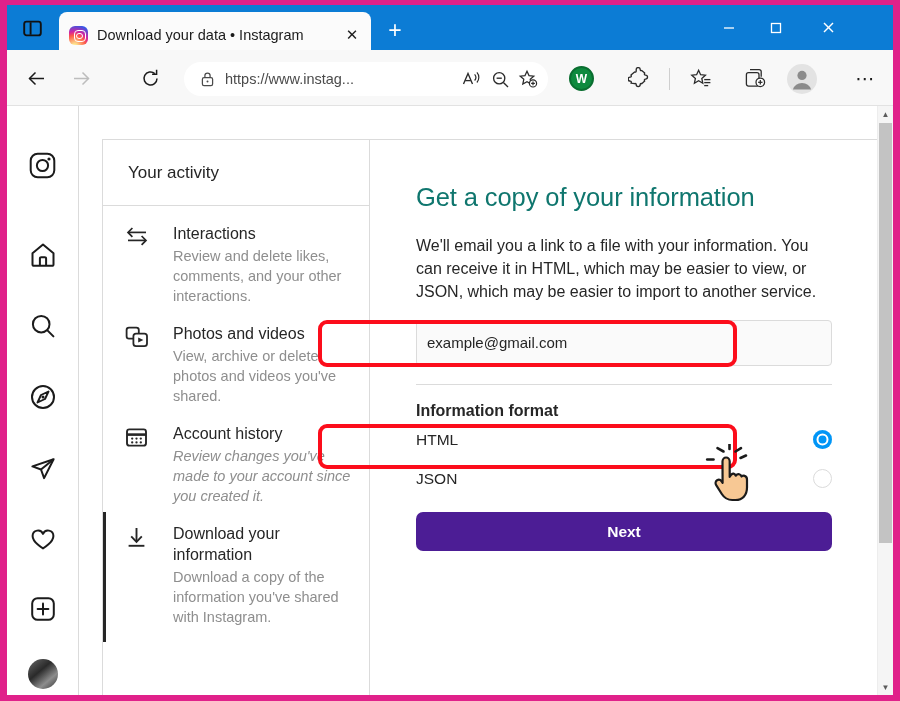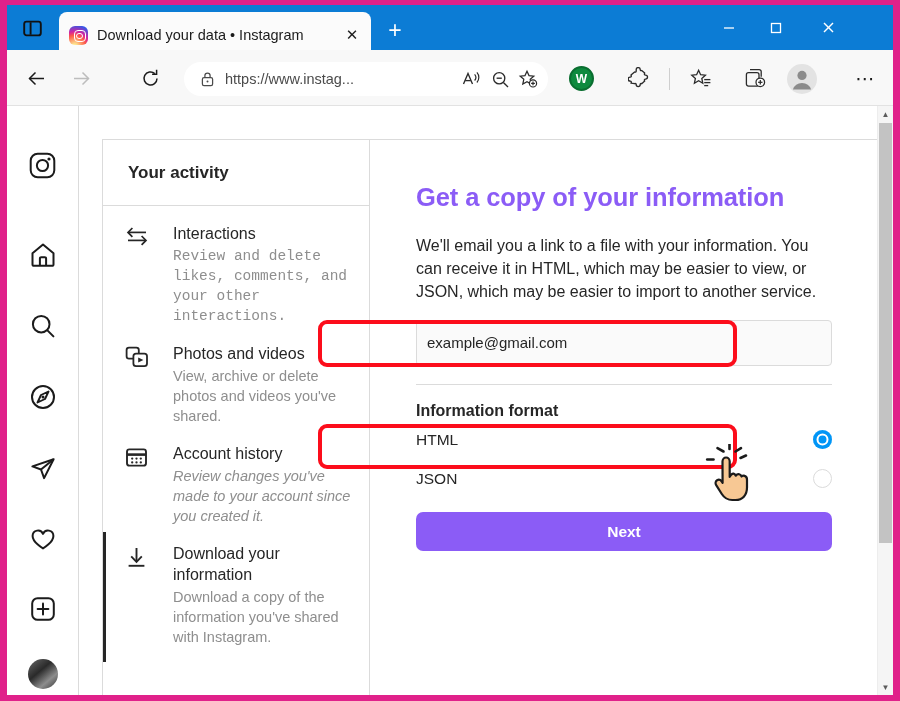--- a/index.html
+++ b/index.html
@@ -188,21 +188,21 @@
     border-right: 1px solid #dbdbdb;
     height: 100%;
     overflow: hidden;
   }
   #activity-header {
     height: 66px;
     border-bottom: 1px solid #dbdbdb;
     display: flex; align-items: center;
     padding-left: 25px;
   }
-  #activity-title { font-size: 17px; font-weight: bold; color: #262626; }
+  #activity-title { font-size: 17px; font-weight: normal; color: #262626; }
 
   .act-item {
     display: flex;
     padding: 17px 18px 0 22px;
     position: relative;
   }
   .act-item.active::before {
     content: ""; position: absolute; left: 0; top: 6px;
     width: 3px; height: 130px; background: #262626;
   }
@@ -221,21 +221,21 @@
     font-size: 14.5px; color: #8e8e8e; line-height: 20px;
   }
 
   
   #main {
     flex: 1 1 auto;
     padding: 43px 46px 0 46px;
     position: relative;
   }
   #main-title {
-    font-size: 25.5px; color: #8b5cf6; font-weight: bold;
+    font-size: 25.5px; color: #0f766e; font-weight: normal;
     letter-spacing: -0.1px;
   }
   #main-desc {
     margin-top: 22px;
     font-size: 16px; color: #262626; line-height: 23px;
   }
 
   #email-field {
     margin-top: 17px;
     height: 46px;
@@ -265,21 +265,21 @@
     border: 1.5px solid #dbdbdb; background: #fff;
   }
   .radio-dot.checked {
     border: none;
     background: #0095f6;
     box-shadow: inset 0 0 0 3.5px #0095f6, inset 0 0 0 5.5px #ffffff;
   }
   #next-btn {
     margin-top: 14px;
     height: 39px;
-    background: #8b5cf6;
+    background: #4c1d95;
     border-radius: 7px;
     display: flex; align-items: center; justify-content: center;
     color: #ffffff; font-size: 15.5px; font-weight: bold;
     border: none; width: 100%;
   }
 
   
   .redbox {
     position: absolute;
     border: 4px solid #fc0d1b;
@@ -511,21 +511,21 @@
             <span class="act-icon">
               <svg width="25" height="22" viewBox="0 0 25 22" fill="none">
                 <line x1="3" y1="6.4" x2="21" y2="6.4" stroke="#262626" stroke-width="1.7"></line>
                 <polyline points="7.4,2 3,6.4 7.4,10.8" stroke="#262626" stroke-width="1.7" fill="none"></polyline>
                 <line x1="3" y1="14.4" x2="21" y2="14.4" stroke="#262626" stroke-width="1.7"></line>
                 <polyline points="16.6,10 21,14.4 16.6,18.8" stroke="#262626" stroke-width="1.7" fill="none"></polyline>
               </svg>
             </span>
             <span class="act-body">
               <span class="act-title" style="display:block;">Interactions</span>
-              <span class="act-desc" style="display:block;font-family:Liberation Mono, monospace;">Review and delete likes, comments, and your other interactions.</span>
+              <span class="act-desc" style="display:block;">Review and delete likes, comments, and your other interactions.</span>
             </span>
           </div>
 
           <div class="act-item">
             <span class="act-icon">
               <svg width="25" height="23" viewBox="0 0 25 23" fill="none">
                 <rect x="1.6" y="1.6" width="12.2" height="11" rx="2.4" stroke="#262626" stroke-width="1.8"></rect>
                 <rect x="8.4" y="7.6" width="13.6" height="12.6" rx="2.6" stroke="#262626" stroke-width="1.8" fill="#fff"></rect>
                 <polygon points="13.2,11.4 18.4,13.9 13.2,16.4" fill="#262626"></polygon>
               </svg>

